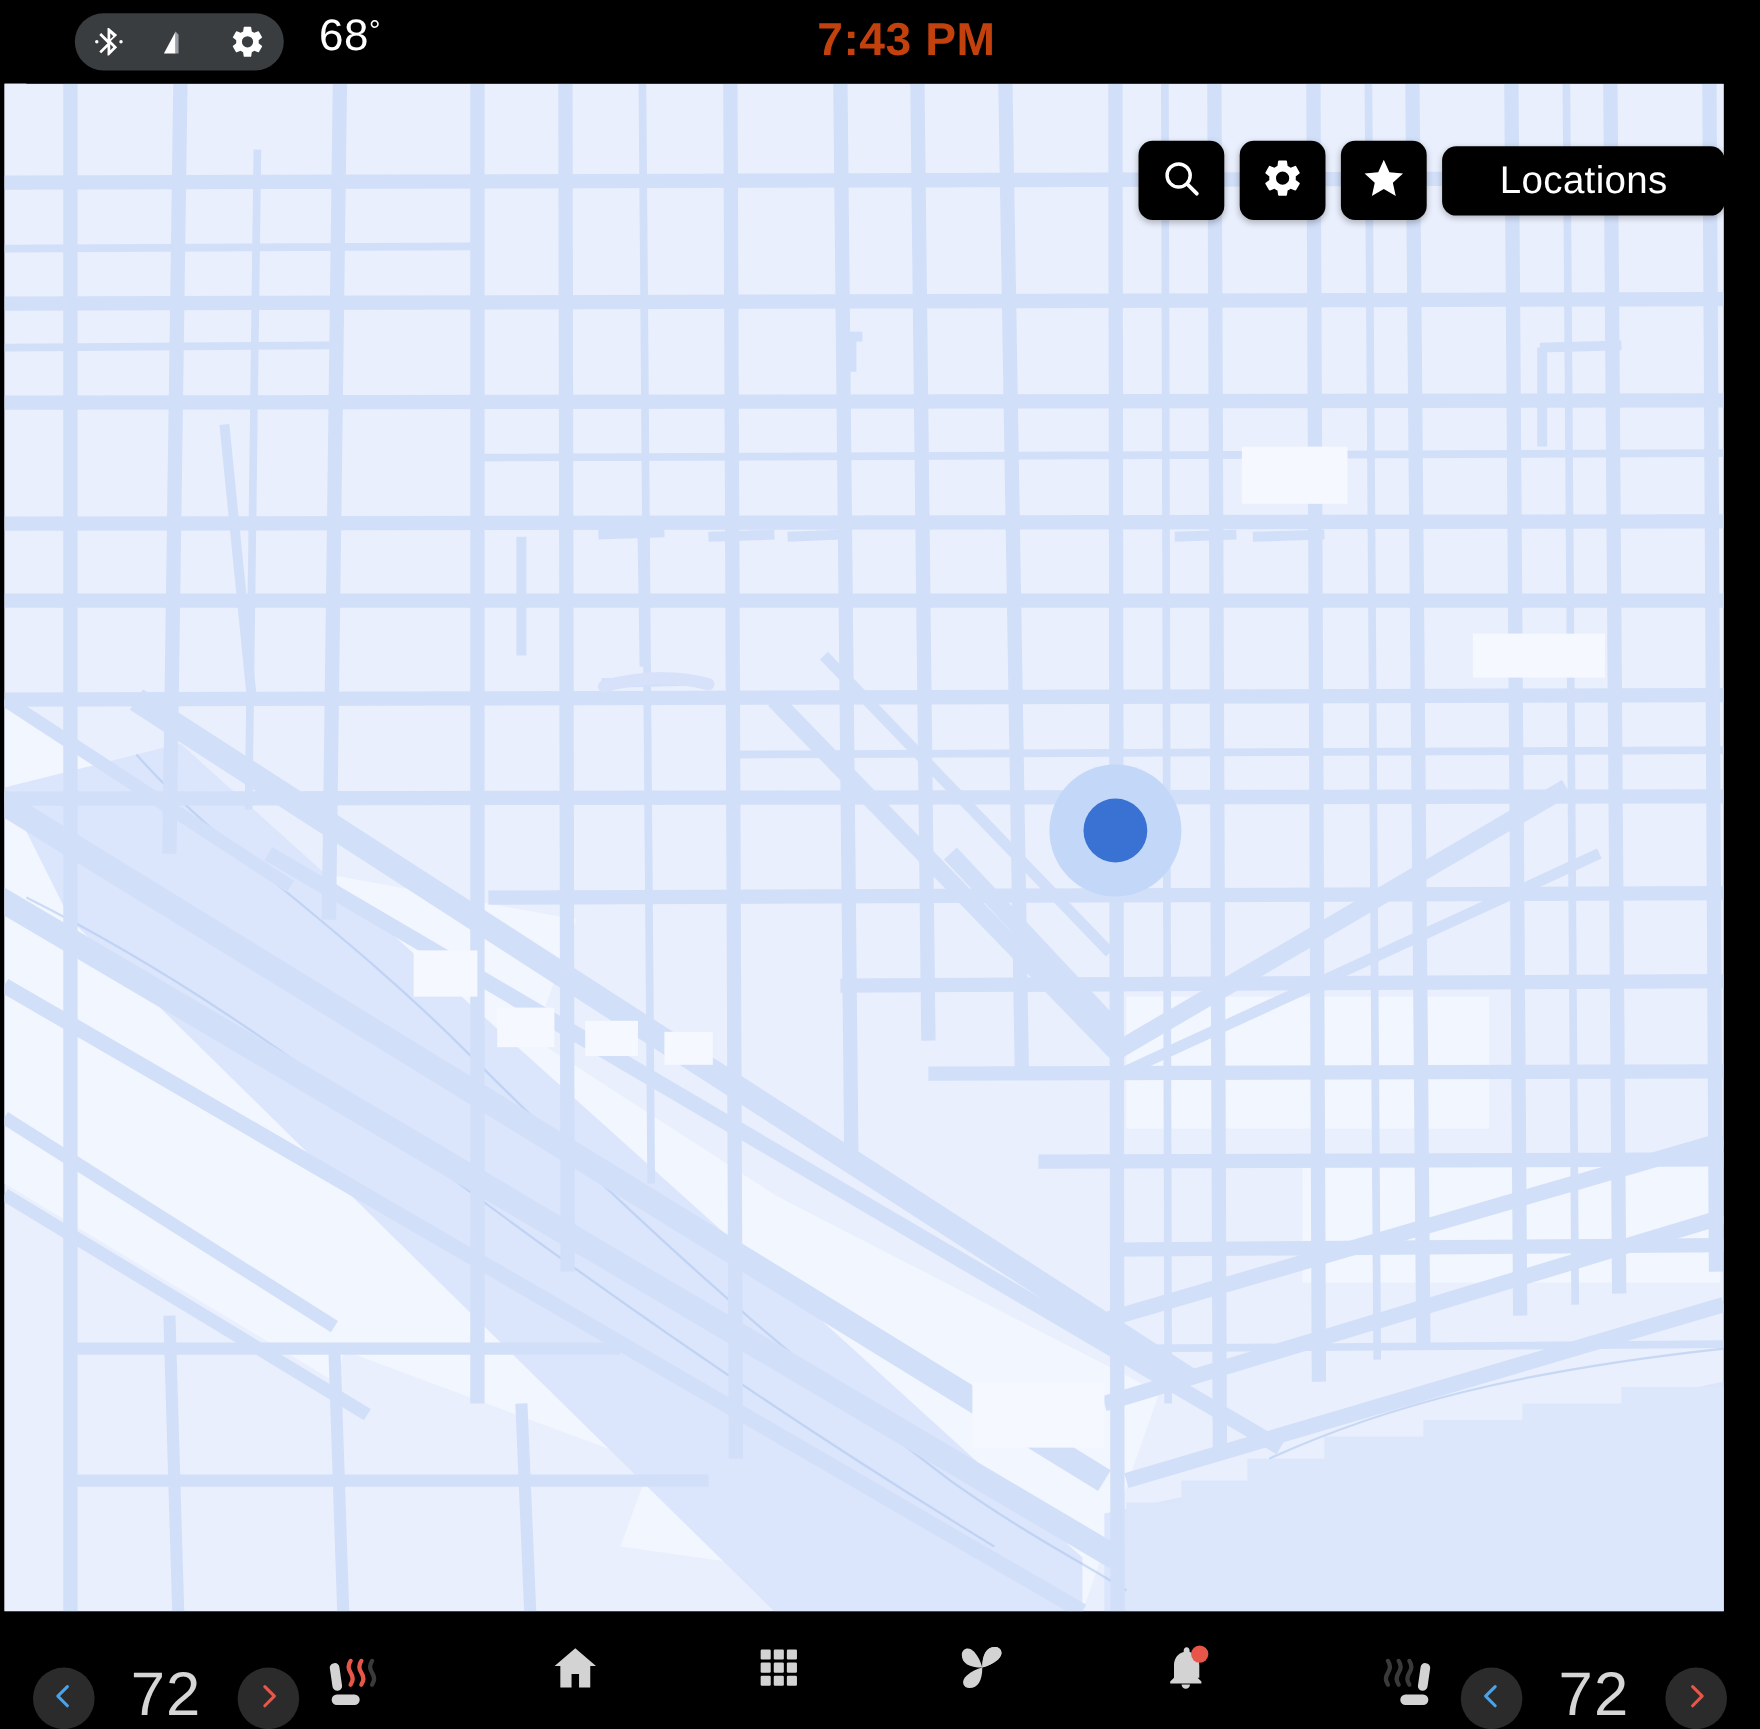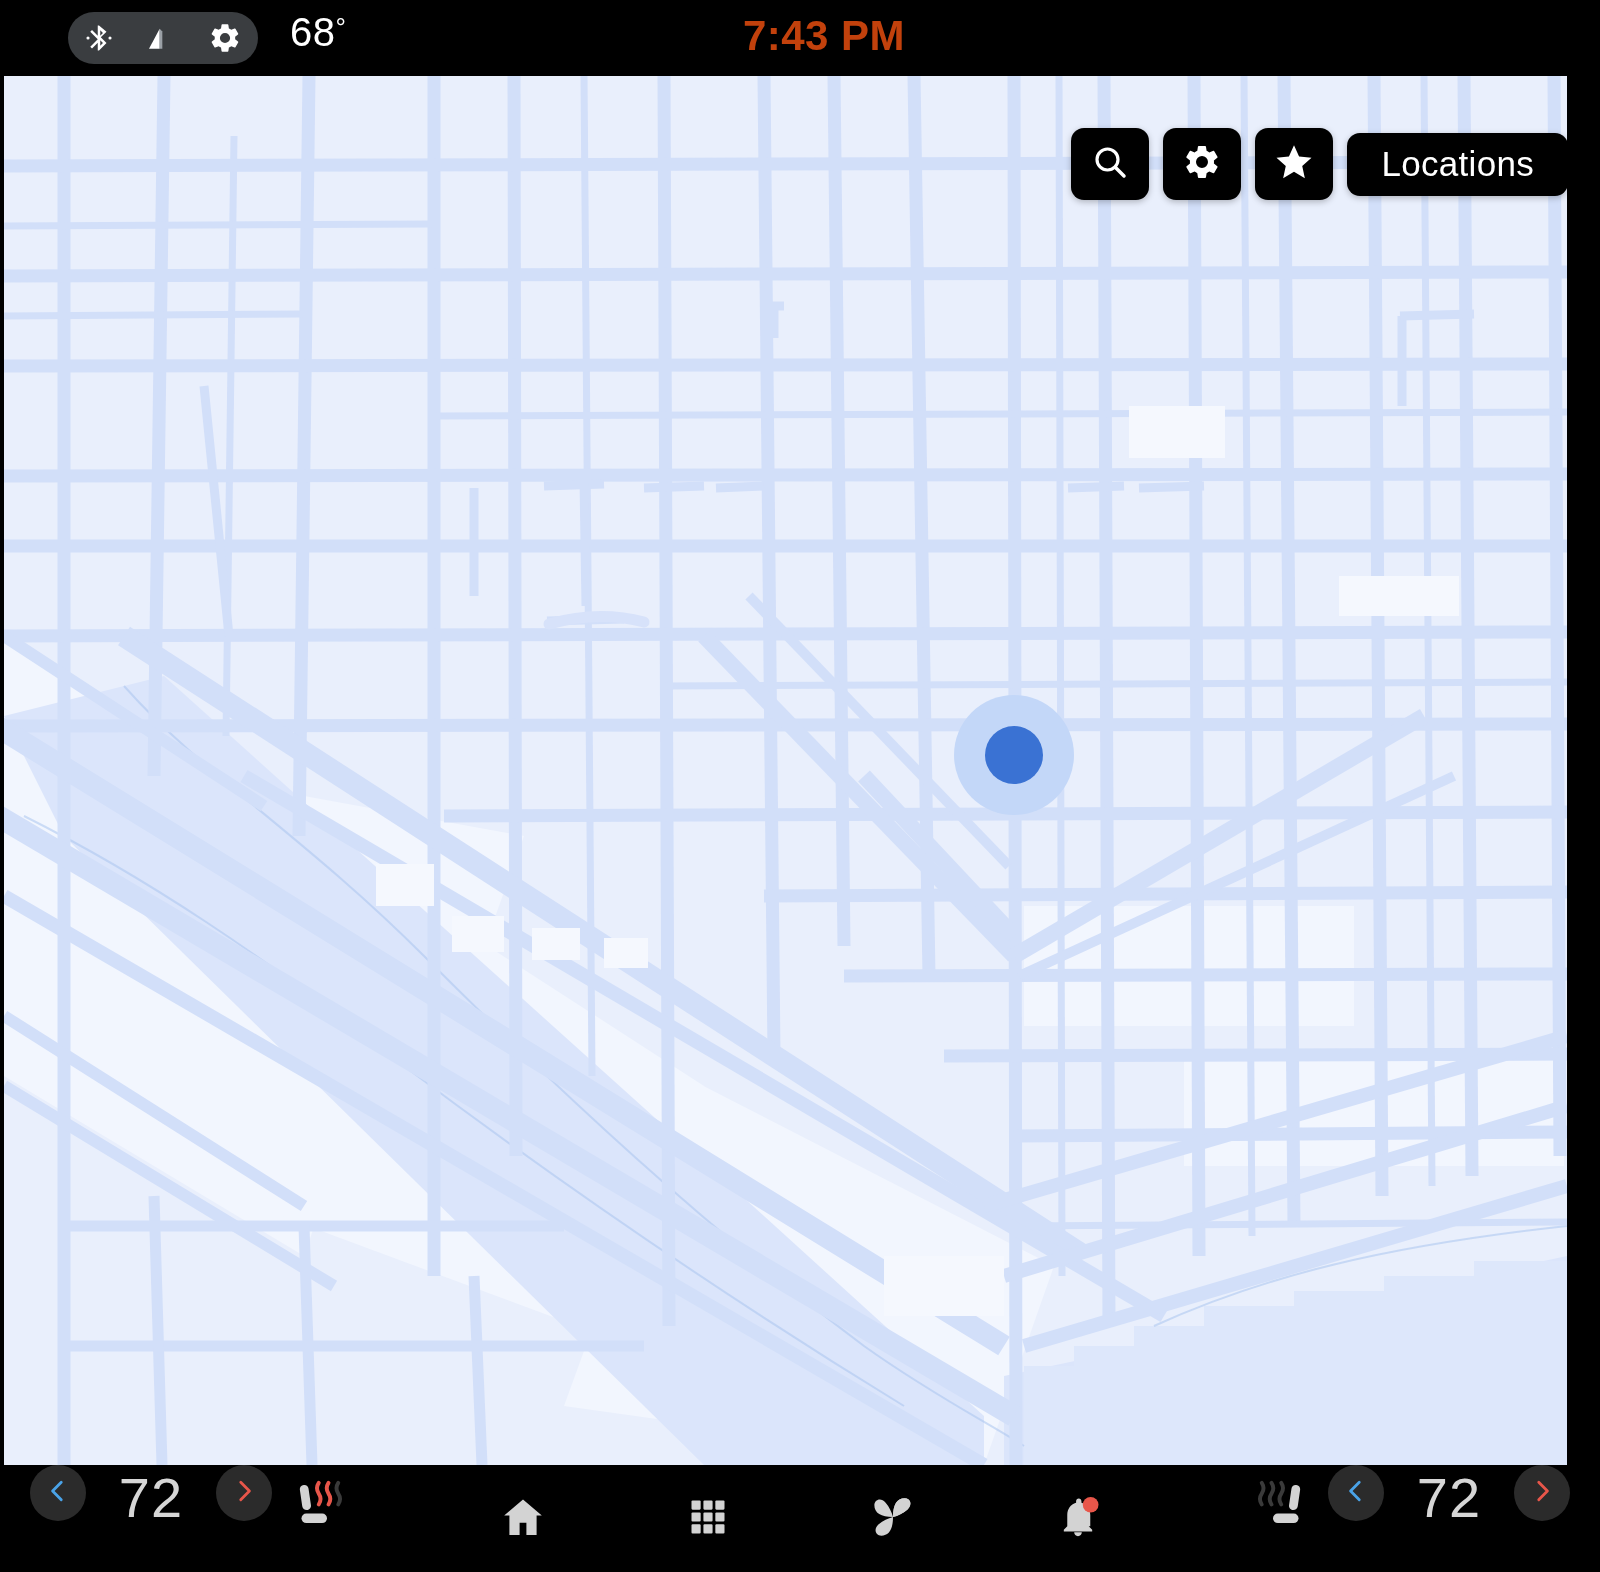--- a/index.html
+++ b/index.html
@@ -106,39 +106,39 @@
     display: flex;
     align-items: center;
     justify-content: center;
     box-shadow: 0 2px 6px rgba(0,0,0,0.25);
   }
   .map-btn-icon {
     width: 78px; height: 72px;
   }
   #btn-locations {
     height: 63px;
-    padding: 0 34px;
+    padding: 0 52px;
     color: #fff;
     font-size: 35px;
     letter-spacing: 0.3px;
   }
 
   
   #bottom-bar {
     position: absolute;
     left: 0; top: 1465px;
     width: 1600px; height: 107px;
     background: #000;
     z-index: 40;
   }
   .climate-group {
     position: absolute;
     top: 0; height: 107px;
     display: flex;
-    align-items: flex-start;
+    align-items: flex-end;
   }
   #climate-left { left: 30px; }
   #climate-right { right: 30px; }
 
   .step-btn {
     width: 56px; height: 56px;
     border-radius: 50%;
     background: #2b2b2b;
     display: flex;
     align-items: center;

